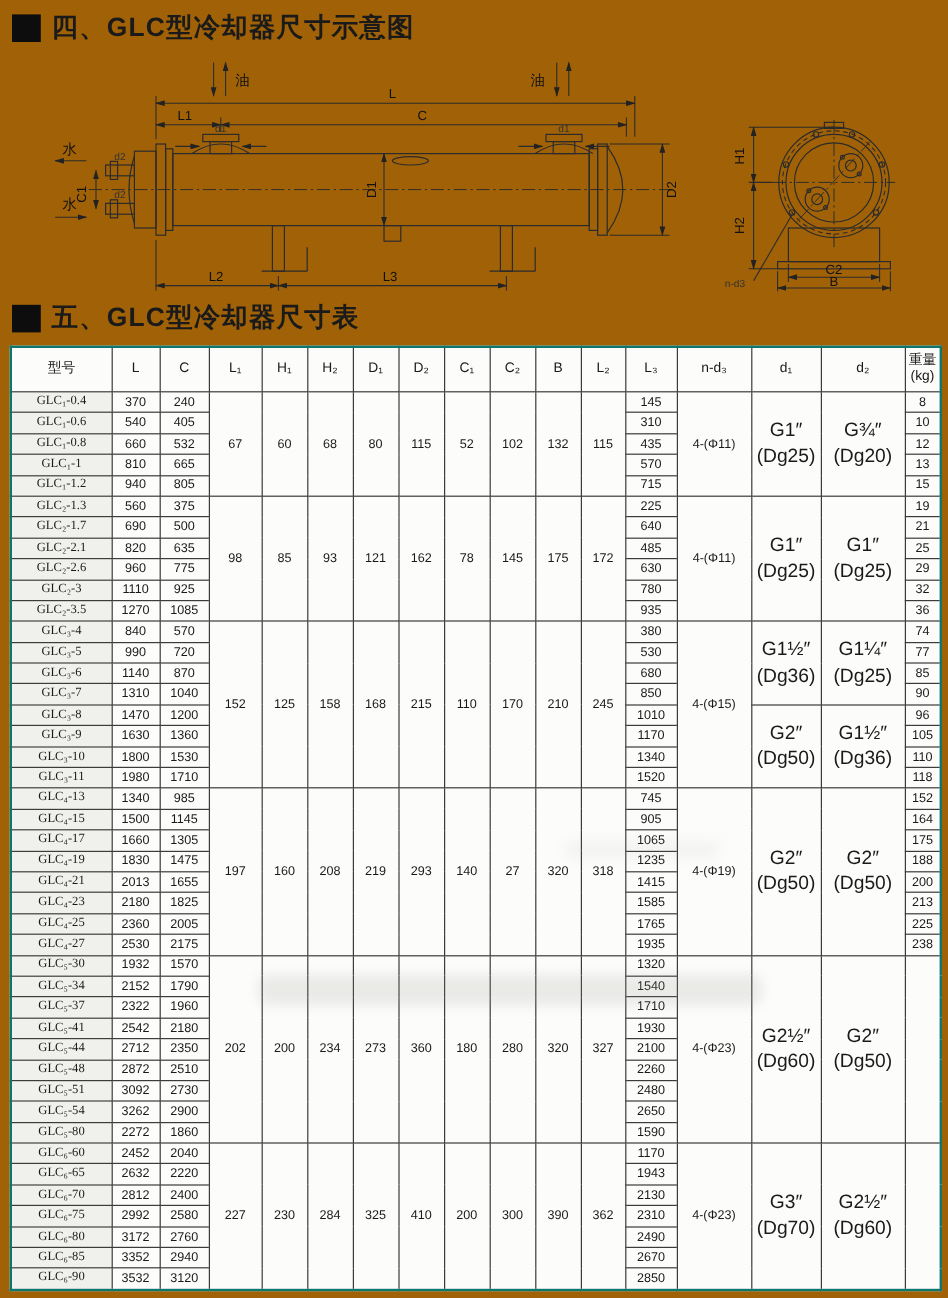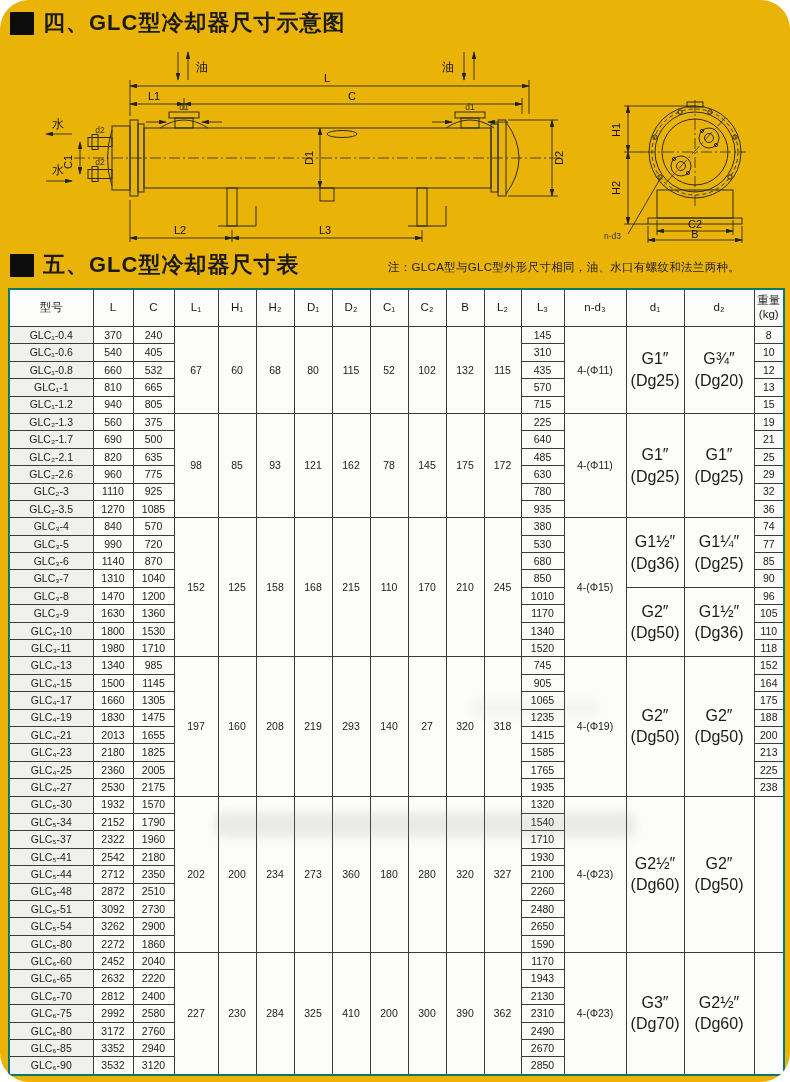--- a/index.html
+++ b/index.html
@@ -1,28 +1,28 @@
 <!DOCTYPE html>
 <html><head>
 <meta charset="utf-8">
 <style>
   html,body { margin:0; padding:0; }
-  .page { position:relative; width:790px; height:1082px; background:#eab308;
-          font-family:"Liberation Sans", sans-serif; color:#1a1a1a; overflow:hidden;border-radius:29px; }
+  .page { position:relative; width:790px; height:1082px; background:#a16207;
+          font-family:"Liberation Sans", sans-serif; color:#1a1a1a; overflow:hidden; }
   .sec-header { position:absolute; display:flex; align-items:center; gap:9px; }
   .blk { width:24px; height:23px; background:#0d0d0d; flex:0 0 auto; }
   .sec-title { font-size:22px; font-weight:bold; letter-spacing:1px; margin:0; }
   .note { position:absolute; font-size:11.5px; color:#222; letter-spacing:0.3px; }
   table { position:absolute; left:8px; top:288px; width:776px; border-collapse:collapse;
           table-layout:fixed; background:#fcfcfa; border:2px solid #0f766e; }
   th,td { border:1px solid #3b3b3b; text-align:center; vertical-align:middle;
           padding:0; font-size:10.5px; line-height:1.2; white-space:pre-line; overflow:hidden; }
   thead th { height:36px; font-size:11.5px; font-weight:normal; }
   tbody td { height:16.4px; }
-  td[data-name="model-cell"] { background:#f0f0ec; }
+  td[data-name="model-cell"] { background:#f0f0ec;font-family:Liberation Serif, serif; }
   td[data-name="value-d1"], td[data-name="value-d2"] { font-size:16px; line-height:1.35; }
   svg text { font-family:"Liberation Sans", sans-serif; fill:#111; }
   .lbl { font-size:11px; } .sm { font-size:8.5px; fill:#333; } .cjk { font-size:12px; }
   .ln  { stroke:#2b2b2b; stroke-width:1; fill:none; }
   .dim { stroke:#2b2b2b; stroke-width:0.9; fill:none; }
   .cl  { stroke:#2b2b2b; stroke-width:0.8; fill:none; stroke-dasharray:11 3 2 3; }
   .bolt{ stroke:#2b2b2b; stroke-width:0.9; stroke-dasharray:4 3; fill:none; }
   .smudge { position:absolute; background:#8f8f8b; border-radius:8px; filter:blur(5px); }
 </style>
 </head>
@@ -197,21 +197,20 @@
     <line class="dim" x1="48" y1="138" x2="48" y2="155"></line>
     <line class="dim" x1="142" y1="138" x2="142" y2="155"></line>
     <line class="dim" x1="48" y1="152" x2="142" y2="152" marker-start="url(#a2)" marker-end="url(#a2)"></line>
     <text class="lbl" x="95" y="150" text-anchor="middle" data-name="dim-label-B">B</text>
   </svg>
 
   <div class="sec-header" style="left:10px; top:250px;" data-name="section5-header">
     <span class="blk" data-name="section-marker-square"></span>
     <h1 class="sec-title" data-name="section5-title">五、GLC型冷却器尺寸表</h1>
   </div>
-  <div class="note" style="left:388px; top:260px; width:396px;" data-name="table-note">注：GLCA型与GLC型外形尺寸相同，油、水口有螺纹和法兰两种。</div>
 
   <table data-name="spec-table">
       <colgroup>
         <col style="width: 84px;">
         <col style="width: 40px;">
         <col style="width: 41px;">
         <col style="width: 44px;">
         <col style="width: 38px;">
         <col style="width: 38px;">
         <col style="width: 38px;">

